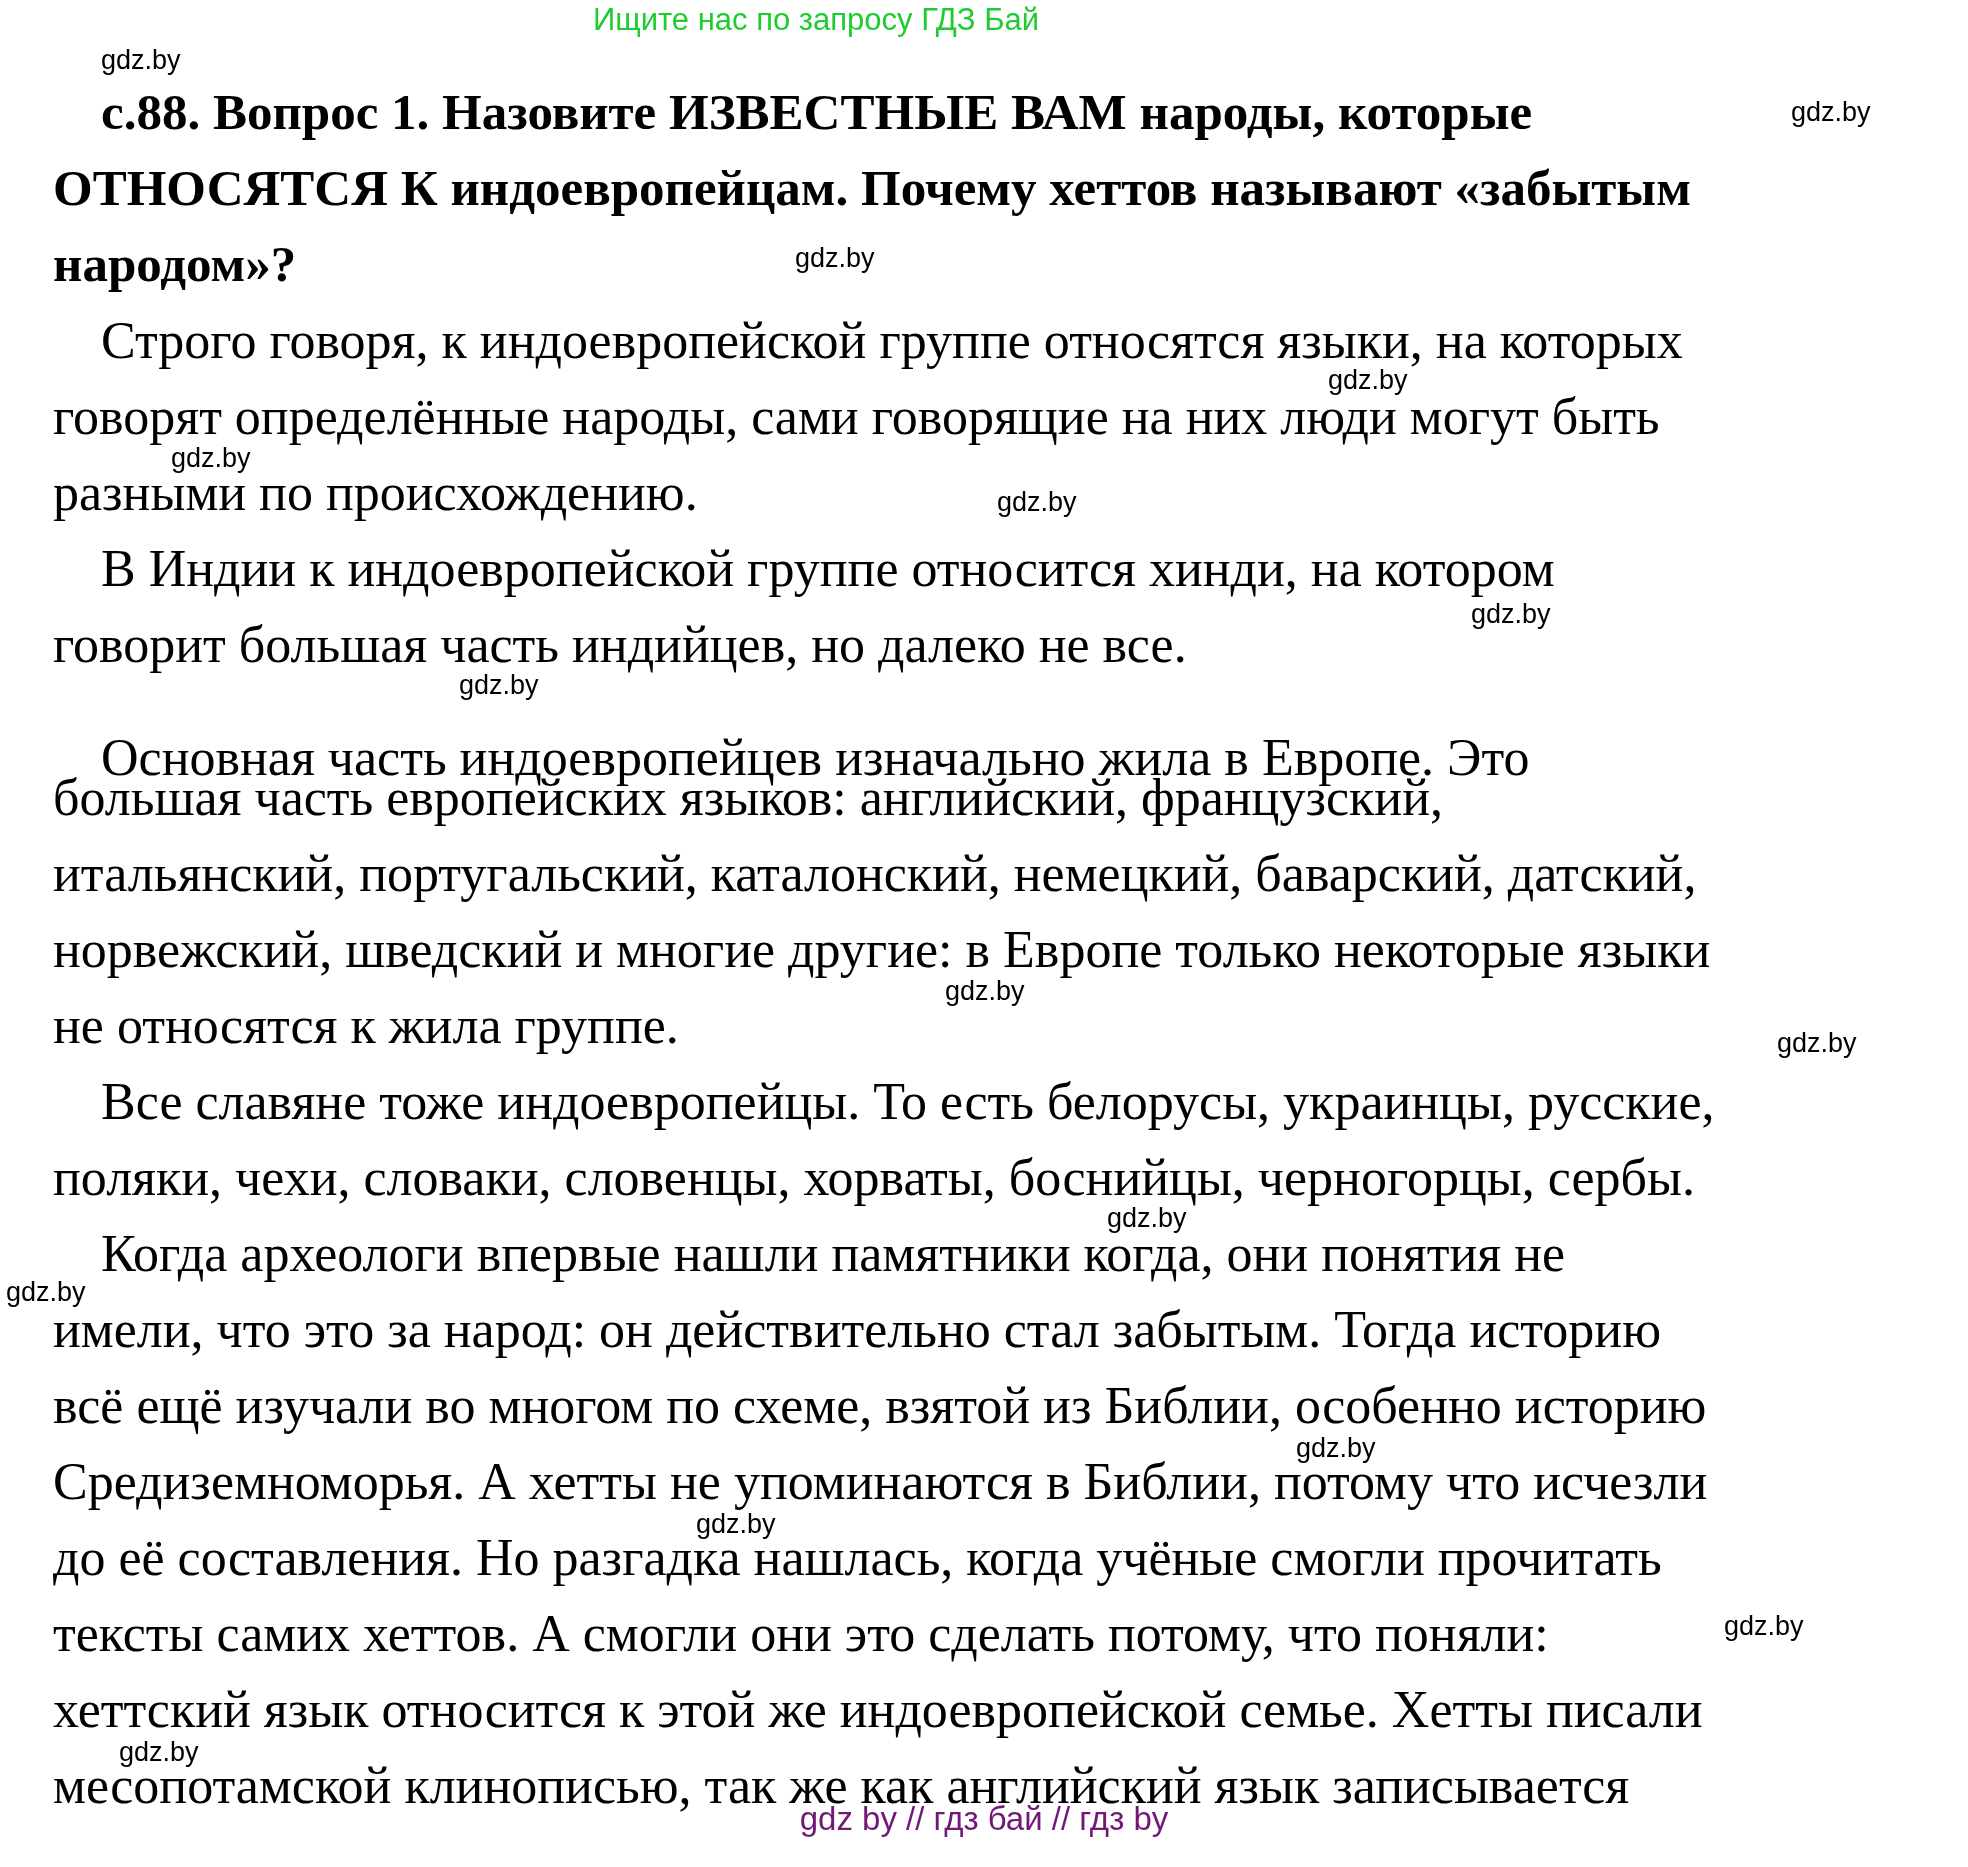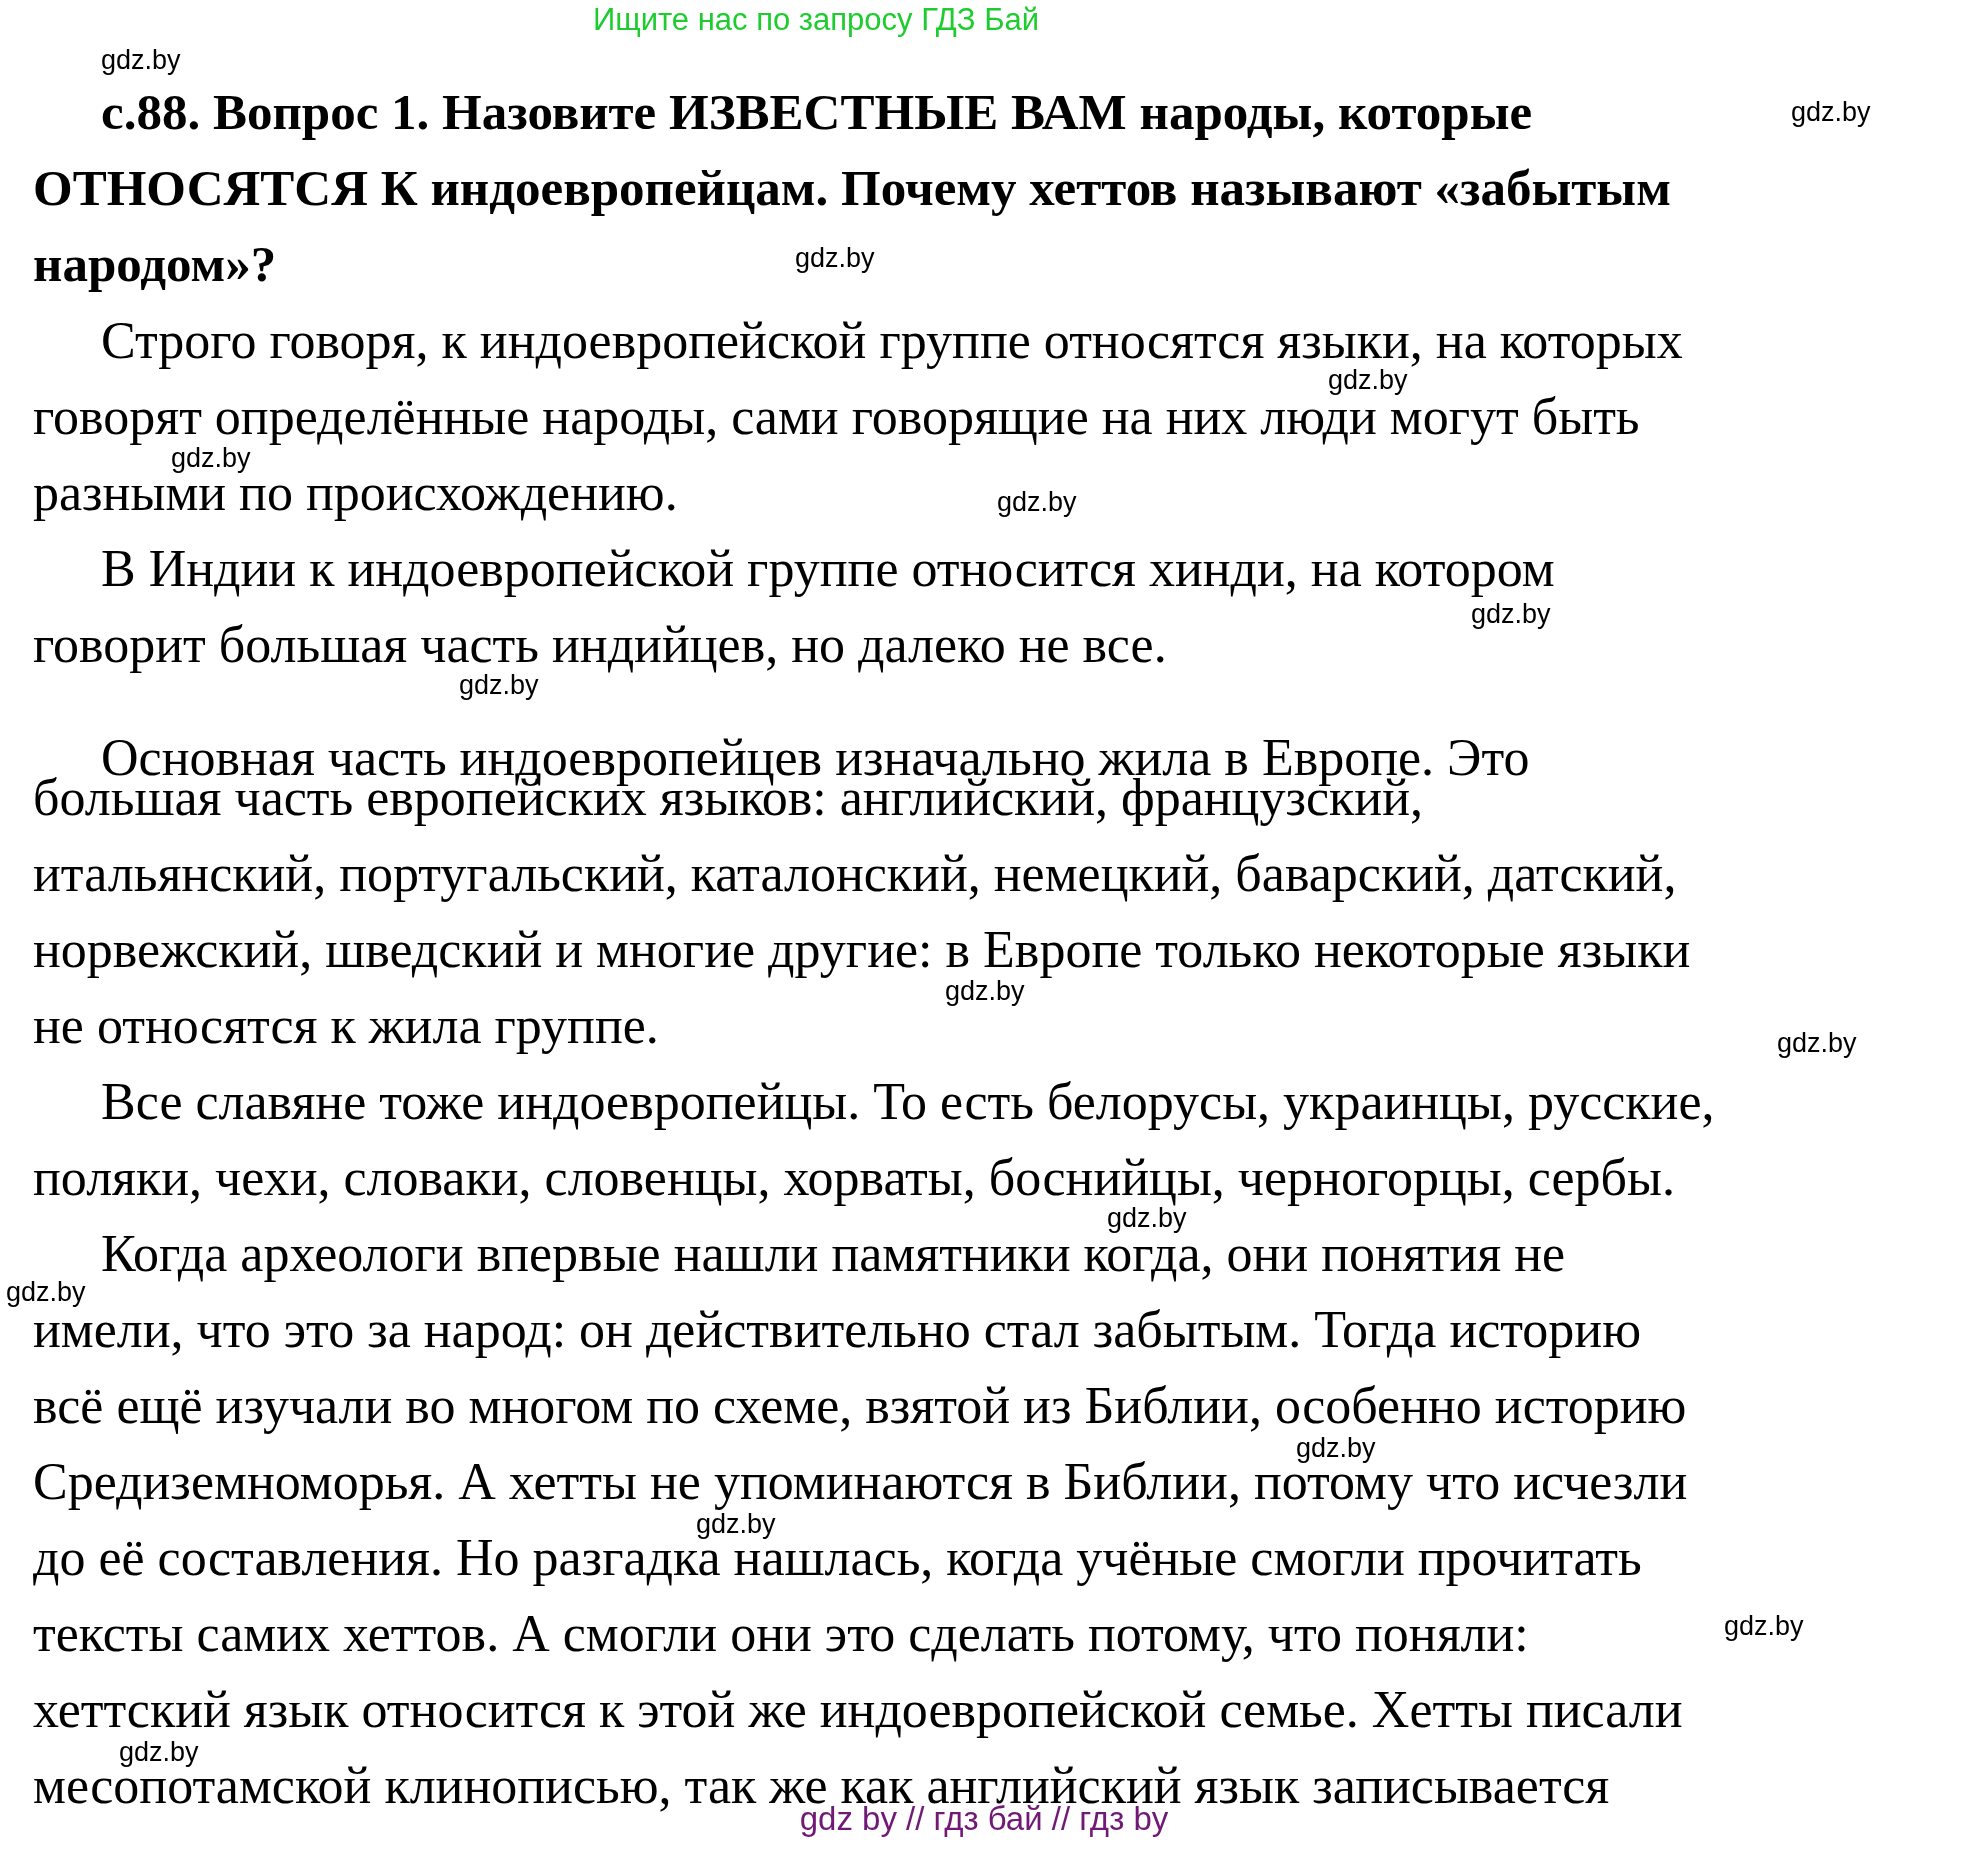--- a/index.html
+++ b/index.html
@@ -1,20 +1,20 @@
 <!DOCTYPE html>
 <html><head>
 <meta charset="utf-8">
 <style>
   html,body{margin:0;padding:0;background:#fff;}
   body{width:1968px;height:1868px;position:relative;overflow:hidden;}
   .banner{position:absolute;top:0;left:0;width:1632px;text-align:center;
     font-family:"Liberation Sans",sans-serif;font-size:31px;color:#1ecc2f;line-height:39px;}
   .wm{position:absolute;font-family:"Liberation Sans",sans-serif;font-size:27px;color:#000;line-height:29px;}
-  .line{position:absolute;left:33px;font-family:"Liberation Serif",serif;font-size:52px;line-height:59px;color:#000;white-space:nowrap;}
+  .line{position:absolute;left:53px;font-family:"Liberation Serif",serif;font-size:52px;line-height:59px;color:#000;white-space:nowrap;}
   .line.ind{left:101px;}
   .head{font-weight:bold;font-size:51px;}
   .footer{position:absolute;top:1848px;left:0;width:1968px;text-align:center;
     font-family:"Liberation Sans",sans-serif;font-size:33px;color:#701a75;line-height:39px;transform:translateY(-49px);}
 </style>
 </head>
 <body>
 
 <div class="banner">Ищите нас по запросу ГДЗ Бай</div>
 

